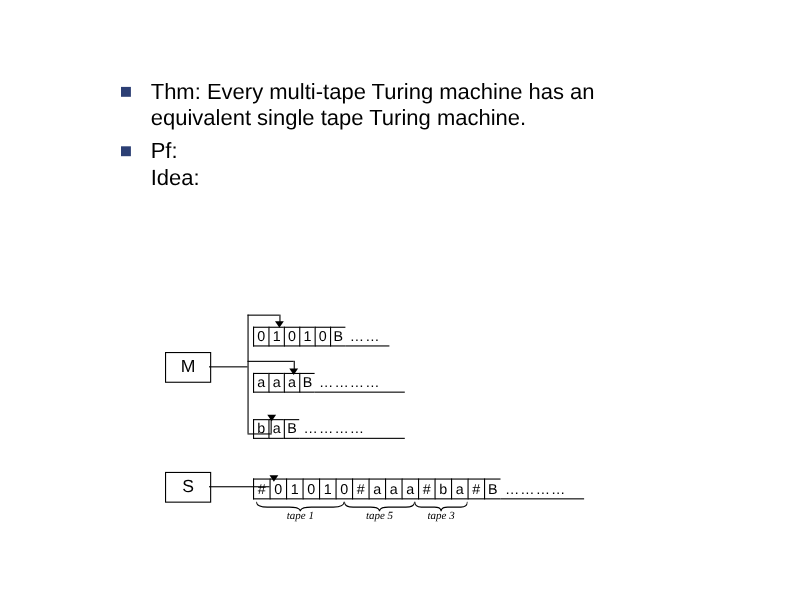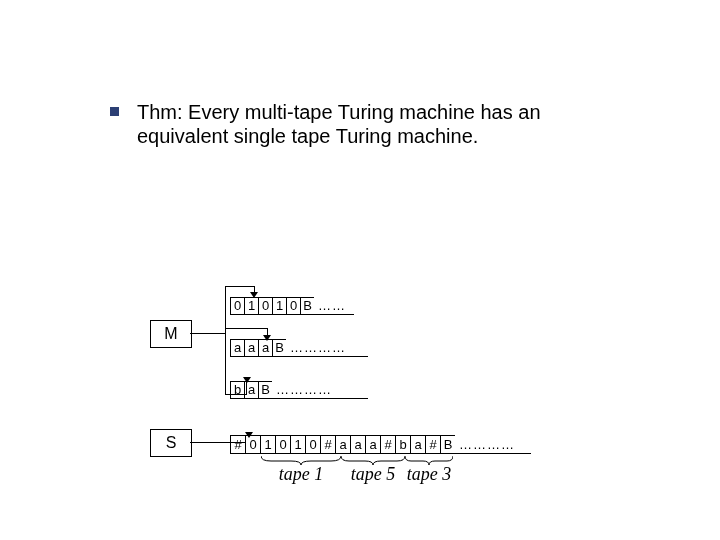--- a/index.html
+++ b/index.html
@@ -9,21 +9,21 @@
     height: 540px;
     font-family: Verdana, Tahoma, Arial, sans-serif;
     background: #fff;
     color: #000;
   }
   .slide {
     position: relative;
     width: 604px;
     height: 540px;
     box-sizing: border-box;
-    padding-top: 100px;
+    padding-top: 72px;
   }
   .bullet {
     display: flex;
     align-items: flex-start;
     margin-left: 110px;
     margin-right: 40px;
     margin-bottom: 6px;
   }
   .bullet .sq {
     width: 9px;
@@ -120,26 +120,26 @@
   .t1 { left: 100px; top: 17px; } .t1 .dots { width: 36px; }
   .t2 { left: 100px; top: 59px; } .t2 .dots { width: 78px; }
   .t3 { left: 100px; top: 101px;} .t3 .dots { width: 92px; }
   .t4 { left: 100px; top: 155px;}
   .t4 .cell { width: 14px; height: 17px; font-size: 13px; line-height: 17px; }
   .t4 .dots { width: 72px; height: 17px; line-height: 17px; }
 
   
   .braceset {
     position: absolute;
-    left: 116px;
+    left: 88px;
     top: 176px;
     display: flex;
     font-family: "Times New Roman", serif;
     font-style: italic;
-    font-size: 18px;
+    font-size: 10px;
   }
   .brace {
     text-align: center;
     line-height: 1;
   }
   .brace svg { display: block; }
 
   
   .wire.sh { left: 60px; top: 162px; width: 55px; height: 1px; }
   .arrowhead.sa { left: 115px; top: 152px; }
@@ -148,20 +148,27 @@
 </head>
 <body>
 
 <div class="slide">
 
   <div class="bullet">
     <span class="sq"></span>
     <span class="txt">Thm: Every multi-tape Turing machine has an equivalent single tape Turing machine.</span>
   </div>
 
+  <div class="bullet">
+    <span class="sq"></span>
+    <span class="txt">
+      <span>Pf:</span><br>
+      <span>Idea:</span>
+    </span>
+  </div>
 
   <div class="diagram">
 
     <div class="mbox">
       <span>M</span>
     </div>
 
     <div class="wire h0"></div>
     <div class="wire v0"></div>
     <div class="wire b1"></div>

